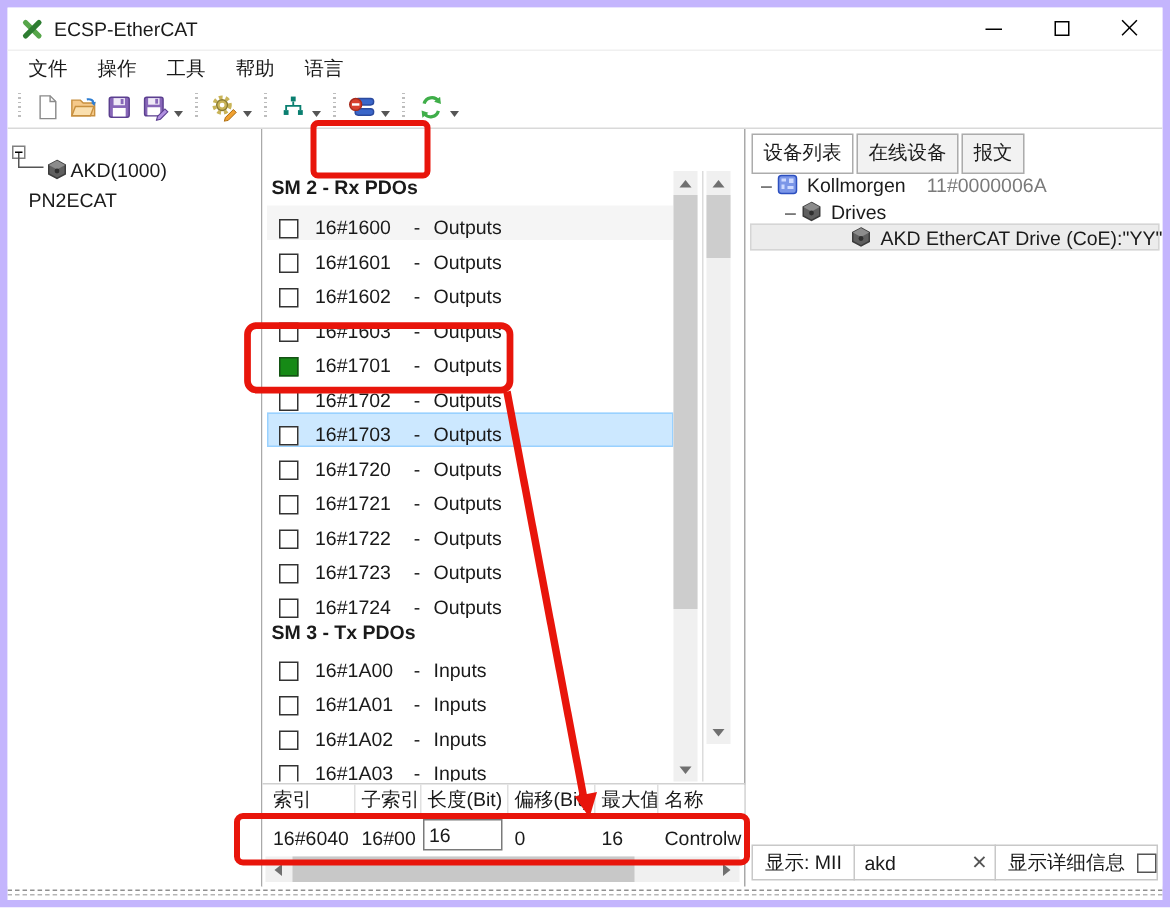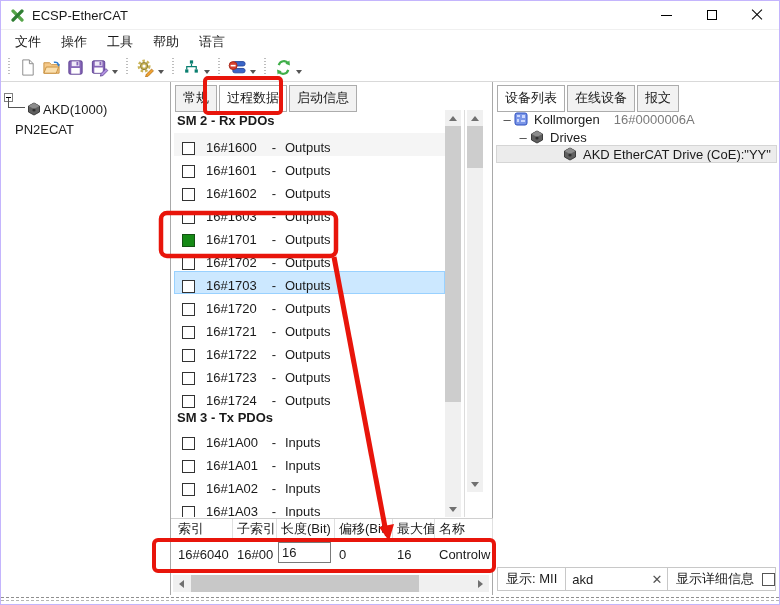--- a/index.html
+++ b/index.html
@@ -1,18 +1,18 @@
 <!DOCTYPE html>
 <html style="--sel-bg: #cce8ff; --sel-bd: #99d1ff; --chk-green: #168a16;"><head>
 <meta charset="utf-8">
 <style>
   * { box-sizing: border-box; margin: 0; padding: 0; }
   html,body { background:#fff; }
   body { font-family:"Liberation Sans","DejaVu Sans",sans-serif; font-size:13px; color:#1a1a1a; }
-  .window { position:relative; width:780px; height:605px; background:#fff; border:1px solid #c4b5fd; overflow:hidden; }
+  .window { position:relative; width:780px; height:605px; background:#fff; border:5px solid #c4b5fd; overflow:hidden; }
 
   
   .titlebar { position:absolute; left:0; top:0; right:0; height:28px; display:flex; align-items:center; background:#fff; }
   .app-icon { width:17px; height:17px; margin:0 6px 0 8px; flex:0 0 auto; }
   .title-text { font-size:13px; }
   .win-btns { margin-left:auto; display:flex; height:100%; }
   .win-btn { width:45px; height:100%; display:flex; align-items:center; justify-content:center; }
   .glyph-min { width:11px; height:1px; background:#000; }
   .glyph-max { width:10px; height:10px; border:1px solid #000; }
   .glyph-close { position:relative; width:12px; height:12px; }
@@ -215,25 +215,20 @@
       <svg viewBox="0 0 14 14" width="14" height="14">
           <polygon points="7,1 12.5,4 12.5,10 7,13 1.5,10 1.5,4" fill="#5f5f5f" stroke="#3c3c3c"></polygon>
           <polygon points="7,1 12.5,4 7,7 1.5,4" fill="#8c8c8c"></polygon>
           <circle cx="7" cy="8" r="1.6" fill="#2f2f2f"></circle>
         </svg>
     </span>
     <span class="lt-child">AKD(1000)</span>
   </div>
 
   <div class="mid-panel">
-    <div class="tabs">
-        <div class="tab">常规</div>
-        <div class="tab active">过程数据</div>
-        <div class="tab">启动信息</div>
-      </div>
 
     <div class="pdo-list">
         <div class="pdo-section-header">SM 2 - Rx PDOs</div>
         <div class="pdo-row shaded">
           <span class="cb"></span>
           <span class="pid">16#1600</span>
           <span class="pdash">-</span>
           <span class="pdir">Outputs</span>
         </div>
         <div class="pdo-row">
@@ -391,21 +386,21 @@
           <span class="rt-icon">
             <svg viewBox="0 0 14 14">
               <rect x="1" y="1" width="12" height="12" rx="2" fill="#7b96e8" stroke="#2c4fbf"></rect>
               <rect x="3" y="3" width="3" height="2" fill="#cdd9ff"></rect>
               <rect x="8" y="3" width="3" height="3" fill="#cdd9ff"></rect>
               <rect x="3" y="7" width="2" height="3" fill="#cdd9ff"></rect>
               <rect x="7" y="8" width="4" height="2" fill="#cdd9ff"></rect>
             </svg>
           </span>
           <span class="rt-label">Kollmorgen</span>
-          <span class="rt-val">16#0000006A</span>
+          <span class="rt-val">11#0000006A</span>
         </div>
         <div class="rt-row" style="top: 46px; left: 24px;">
           <span class="rt-exp">–</span>
           <span class="rt-icon">
             <svg viewBox="0 0 14 14">
               <polygon points="7,1 12.5,4 12.5,10 7,13 1.5,10 1.5,4" fill="#5f5f5f" stroke="#3c3c3c"></polygon>
               <polygon points="7,1 12.5,4 7,7 1.5,4" fill="#8c8c8c"></polygon>
               <circle cx="7" cy="8" r="1.6" fill="#2f2f2f"></circle>
             </svg>
           </span>

